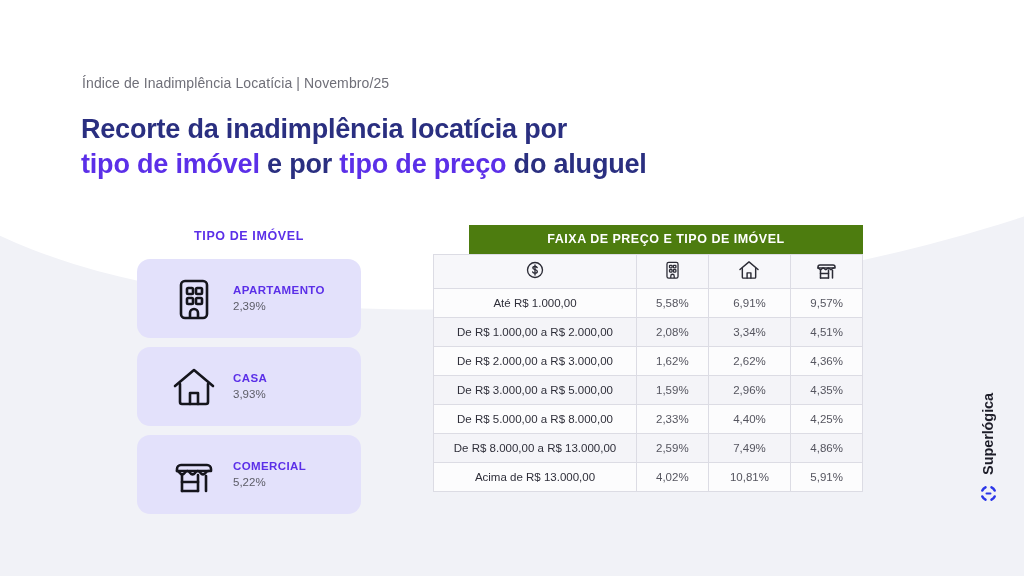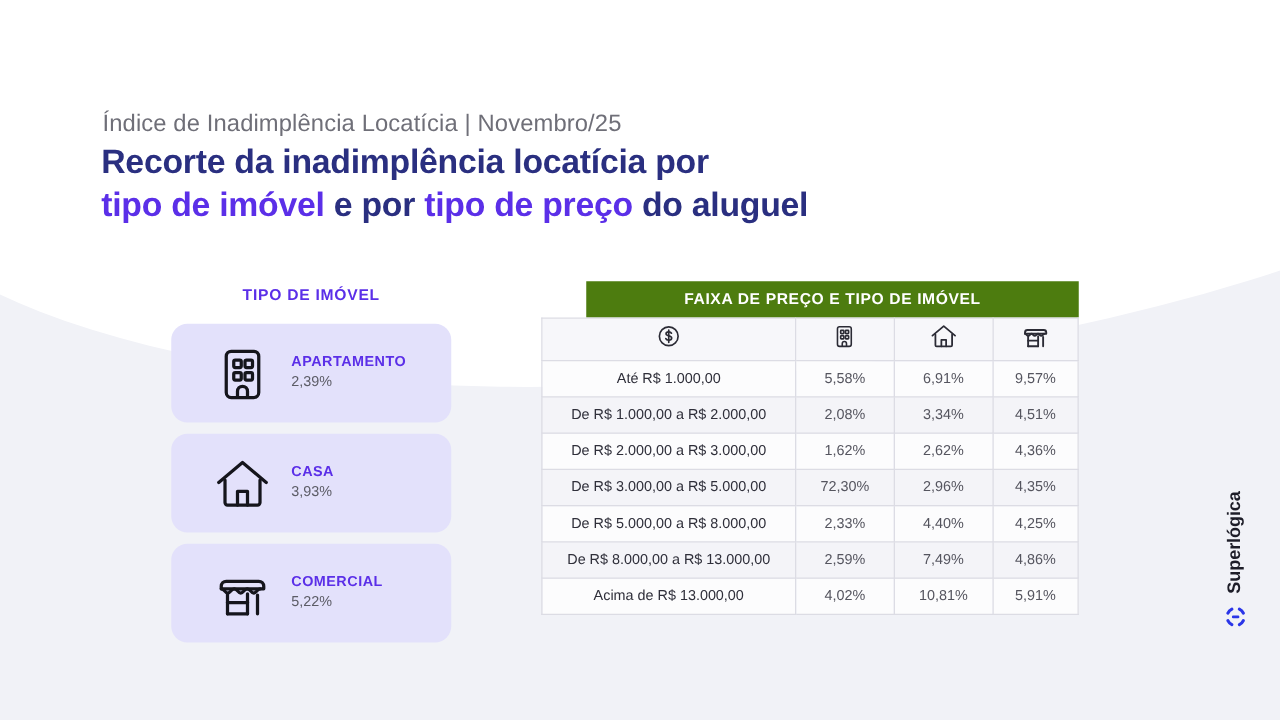--- a/index.html
+++ b/index.html
@@ -24,22 +24,22 @@
     border-radius: 0 0 60% 42%;
     transform: rotate(-3.2deg);
     z-index: 0;
   }
 
   .stage { position: relative; z-index: 2; width: 1024px; height: 576px; }
 
   
   .eyebrow {
     position: absolute;
-    left: 82px; top: 89px;
-    font-size: 19px;
+    left: 82px; top: 75px;
+    font-size: 14px;
     color: #6f6f78;
     letter-spacing: .1px;
   }
 
   .headline {
     position: absolute;
     left: 81px; top: 112px;
     font-size: 27px;
     font-weight: bold;
     line-height: 1.30;
@@ -279,21 +279,21 @@
         <td class="r-val">4,51%</td>
       </tr>
       <tr class="odd">
         <td class="r-label">De R$ 2.000,00 a R$ 3.000,00</td>
         <td class="r-val">1,62%</td>
         <td class="r-val">2,62%</td>
         <td class="r-val">4,36%</td>
       </tr>
       <tr class="even">
         <td class="r-label">De R$ 3.000,00 a R$ 5.000,00</td>
-        <td class="r-val">72,30%</td>
+        <td class="r-val">1,59%</td>
         <td class="r-val">2,96%</td>
         <td class="r-val">4,35%</td>
       </tr>
       <tr class="odd">
         <td class="r-label">De R$ 5.000,00 a R$ 8.000,00</td>
         <td class="r-val">2,33%</td>
         <td class="r-val">4,40%</td>
         <td class="r-val">4,25%</td>
       </tr>
       <tr class="even">

